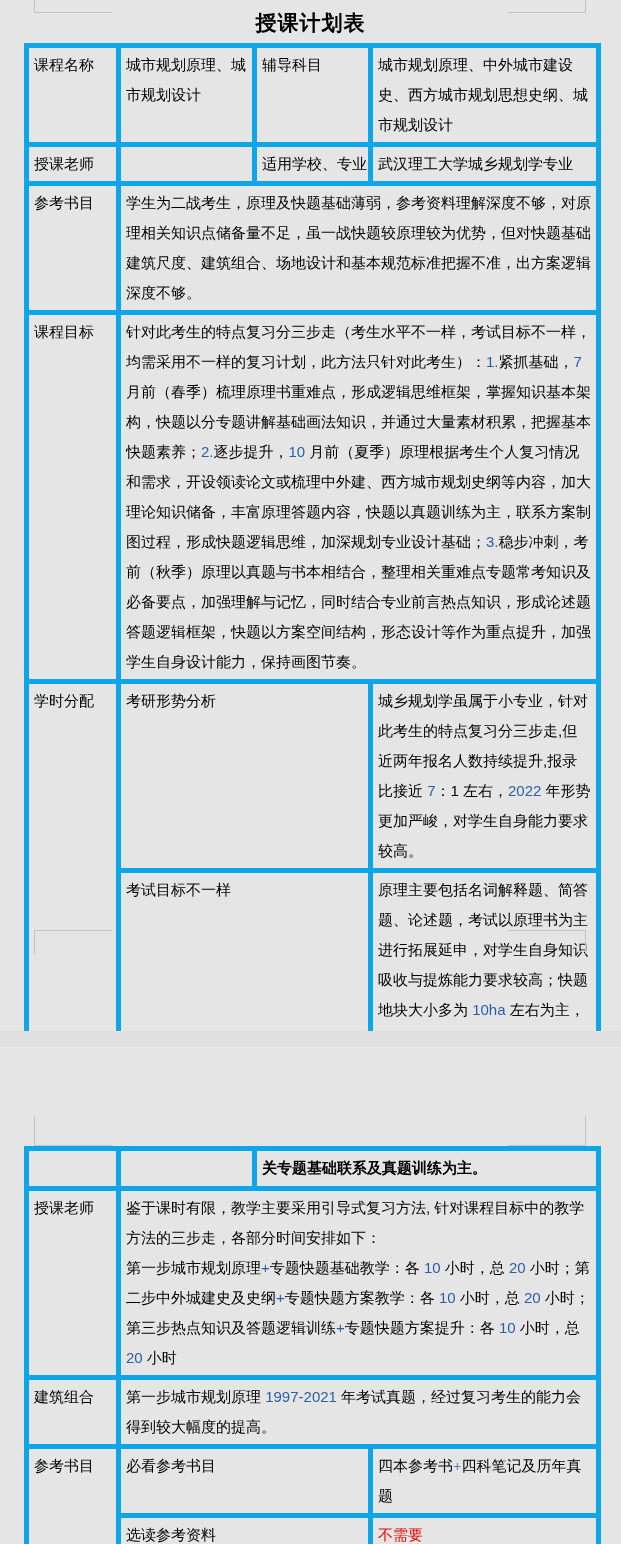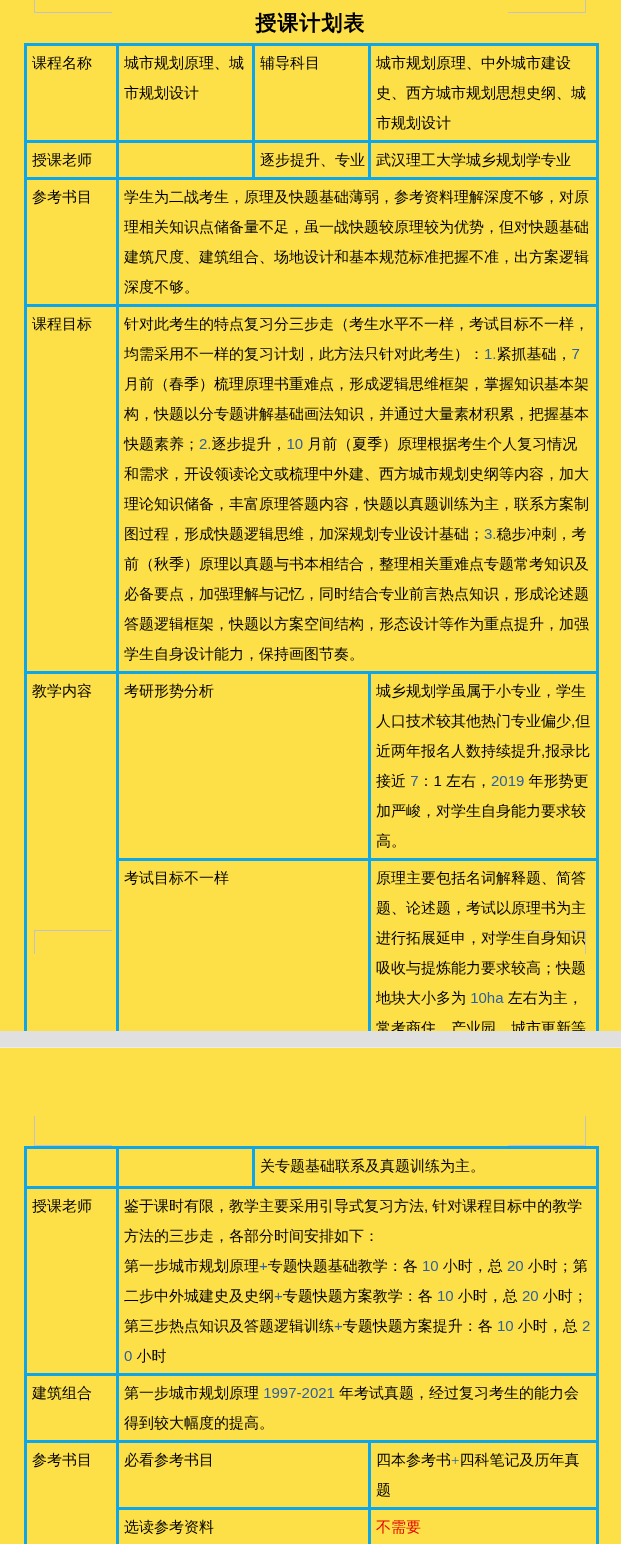--- a/index.html
+++ b/index.html
@@ -11,21 +11,21 @@
   }
   *{box-sizing:border-box;}
   html,body{margin:0;padding:0;}
   body{
     width:621px;height:1544px;
     background:#ffffff;
     font-family:"Liberation Sans","DejaVu Sans",sans-serif;
     color:var(--ink);
     -webkit-font-smoothing:antialiased;
   }
-  .page{position:relative;width:621px;background:#fde047;overflow:hidden;}
+  .page{position:relative;width:621px;background:#e5e5e5;overflow:hidden;}
   .page-1{height:1031px;}
   .page-2{height:496px;}
   .page-band{width:621px;height:17px;background:var(--band);border-bottom:1px solid #ececec;}
 
   
   .mark{position:absolute;width:78px;}
   .mark.tl{border-left:1px solid var(--mark);border-bottom:1px solid var(--mark);}
   .mark.tr{border-right:1px solid var(--mark);border-bottom:1px solid var(--mark);}
   .mark.bl{border-left:1px solid var(--mark);border-top:1px solid var(--mark);}
   .mark.br{border-right:1px solid var(--mark);border-top:1px solid var(--mark);}
@@ -43,32 +43,32 @@
   table.plan{
     border-collapse:collapse;
     table-layout:fixed;
     width:572px;
     margin-left:24px;
     font-size:15px;
   }
   table.plan-1{margin-top:9px;}
   table.plan-2{margin-top:98px;}
   table.plan td{
-    border:3px solid #0ea5e9;
+    border:5px solid #0ea5e9;
     vertical-align:top;
     padding:2px 5px;
     line-height:30px;
     word-break:break-all;
     overflow:hidden;
   }
   table.plan{border:2px solid #000;}
   td.lbl{white-space:nowrap;}
   .seg-num{color:var(--blue);}
   td.red-text{color:var(--red);}
-  tr.row-cont td{height:40px;}
+  tr.row-cont td{height:40px;font-weight:bold;}
   tr.row-single td{height:34px;font-family:Liberation Serif, serif;}
 </style>
 </head>
 <body>
 
 <div class="page page-1">
   <div class="mark tl" style="left:34px;top:0;height:13px;"></div>
   <div class="mark tr" style="left:508px;top:0;height:13px;"></div>
   <div class="mark bl" style="left:34px;top:930px;height:24px;"></div>
   <div class="mark br" style="left:508px;top:930px;height:24px;"></div>
@@ -85,35 +85,35 @@
     <tbody>
         <tr>
       <td class="lbl">课程名称</td>
       <td>城市规划原理、城市规划设计</td>
       <td class="lbl">辅导科目</td>
       <td>城市规划原理、中外城市建设史、西方城市规划思想史纲、城市规划设计</td>
     </tr>
     <tr class="row-single">
       <td class="lbl">授课老师</td>
       <td></td>
-      <td class="lbl">逐步提升、专业</td>
+      <td class="lbl">适用学校、专业</td>
       <td>武汉理工大学城乡规划学专业</td>
     </tr>
     <tr>
       <td class="lbl">参考书目</td>
       <td colspan="3">学生为二战考生，原理及快题基础薄弱，参考资料理解深度不够，对原理相关知识点储备量不足，虽一战快题较原理较为优势，但对快题基础建筑尺度、建筑组合、场地设计和基本规范标准把握不准，出方案逻辑深度不够。</td>
     </tr>
     <tr>
       <td class="lbl">课程目标</td>
       <td colspan="3"><span>针对此考生的特点复习分三步走（考生水平不一样，考试目标不一样，均需采用不一样的复习计划，此方法只针对此考生）：</span><span class="seg-num">1.</span><span>紧抓基础，</span><span class="seg-num">7</span><span> 月前（春季）梳理原理书重难点，形成逻辑思维框架，掌握知识基本架构，快题以分专题讲解基础画法知识，并通过大量素材积累，把握基本快题素养；</span><span class="seg-num">2.</span><span>逐步提升，</span><span class="seg-num">10</span><span> 月前（夏季）原理根据考生个人复习情况和需求，开设领读论文或梳理中外建、西方城市规划史纲等内容，加大理论知识储备，丰富原理答题内容，快题以真题训练为主，联系方案制图过程，形成快题逻辑思维，加深规划专业设计基础；</span><span class="seg-num">3.</span><span>稳步冲刺，考前（秋季）原理以真题与书本相结合，整理相关重难点专题常考知识及必备要点，加强理解与记忆，同时结合专业前言热点知识，形成论述题答题逻辑框架，快题以方案空间结构，形态设计等作为重点提升，加强学生自身设计能力，保持画图节奏。</span></td>
     </tr>
     <tr>
-      <td class="lbl" rowspan="3">教学内容</td>
+      <td class="lbl" rowspan="3">学时分配</td>
       <td colspan="2">考研形势分析</td>
-      <td><span>城乡规划学虽属于小专业，学生人口技术较其他热门专业偏少,但近两年报名人数持续提升,报录比接近 </span><span class="seg-num">7</span><span>：</span><span>1 左右，</span><span class="seg-num">2019</span><span> 年形势更加严峻，对学生自身能力要求较高。</span></td>
+      <td><span>城乡规划学虽属于小专业，针对此考生的特点复习分三步走,但近两年报名人数持续提升,报录比接近 </span><span class="seg-num">7</span><span>：</span><span>1 左右，</span><span class="seg-num">2022</span><span> 年形势更加严峻，对学生自身能力要求较高。</span></td>
     </tr>
     <tr>
       <td colspan="2">考试目标不一样</td>
       <td><span>原理主要包括名词解释题、简答题、论述题，考试以原理书为主进行拓展延申，对学生自身知识吸收与提炼能力要求较高；快题地块大小多为 </span><span class="seg-num">10ha</span><span> 左右为主，常考商住、产业园、城市更新等相关题型。</span></td>
     </tr>
 
   </tbody>
     </table>
 </div>
 

